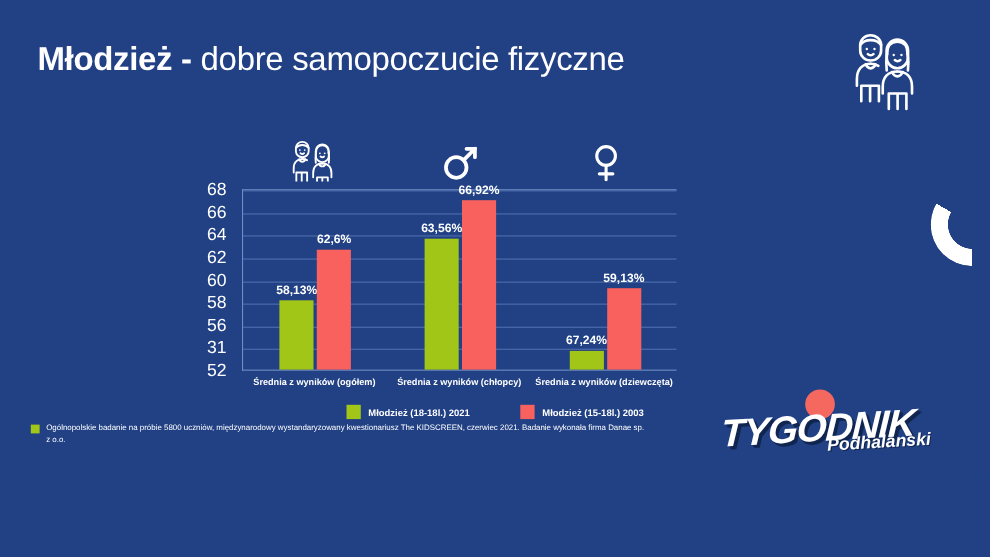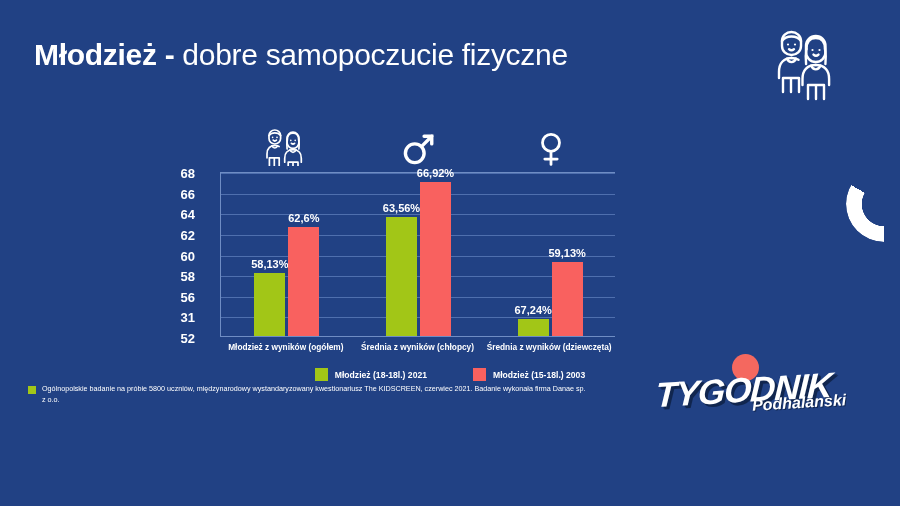--- a/index.html
+++ b/index.html
@@ -92,24 +92,24 @@
   .gridline {
     position: absolute;
     left: 0;
     right: 0;
     height: 1px;
     background: #4f6fae;
   }
   .ytick {
     position: absolute;
     right: 100%;
-    margin-right: 26px;
+    margin-right: 15px;
     transform: translateY(-50%);
-    font-size: 13px;
-    font-weight: 700;
+    font-size: 16px;
+    font-weight: 400;
     color: #ffffff;
     white-space: nowrap;
   }
   .ytick-wrap { position: absolute; left: 0; width: 0; height: 0; }
 
   .bar {
     position: absolute;
     bottom: 0;
   }
   .bar .fill {
@@ -388,21 +388,21 @@
             <div class="vlabel">67,24%</div>
           </div>
           <div class="bar" style="left: 330.667px; width: 31px; height: 73.5281px;">
             <div class="fill" style="background: rgb(249, 97, 95);"></div>
             <div class="vlabel">59,13%</div>
           </div>
         </div>
     </div>
 
     <div class="xlabels" id="xlabels">
-        <div class="xlabel" style="left: 65.8333px;">Młodzież z wyników (ogółem)</div>
+        <div class="xlabel" style="left: 65.8333px;">Średnia z wyników (ogółem)</div>
         <div class="xlabel" style="left: 197.5px;">Średnia z wyników (chłopcy)</div>
         <div class="xlabel" style="left: 329.167px;">Średnia z wyników (dziewczęta)</div>
       </div>
 
     <div class="legend" id="legend">
         <div class="legend-item">
           <span class="legend-swatch" style="background: rgb(162, 198, 23);"></span>
           <span class="legend-text">Młodzież (18-18l.) 2021</span>
         </div>
         <div class="legend-item">

